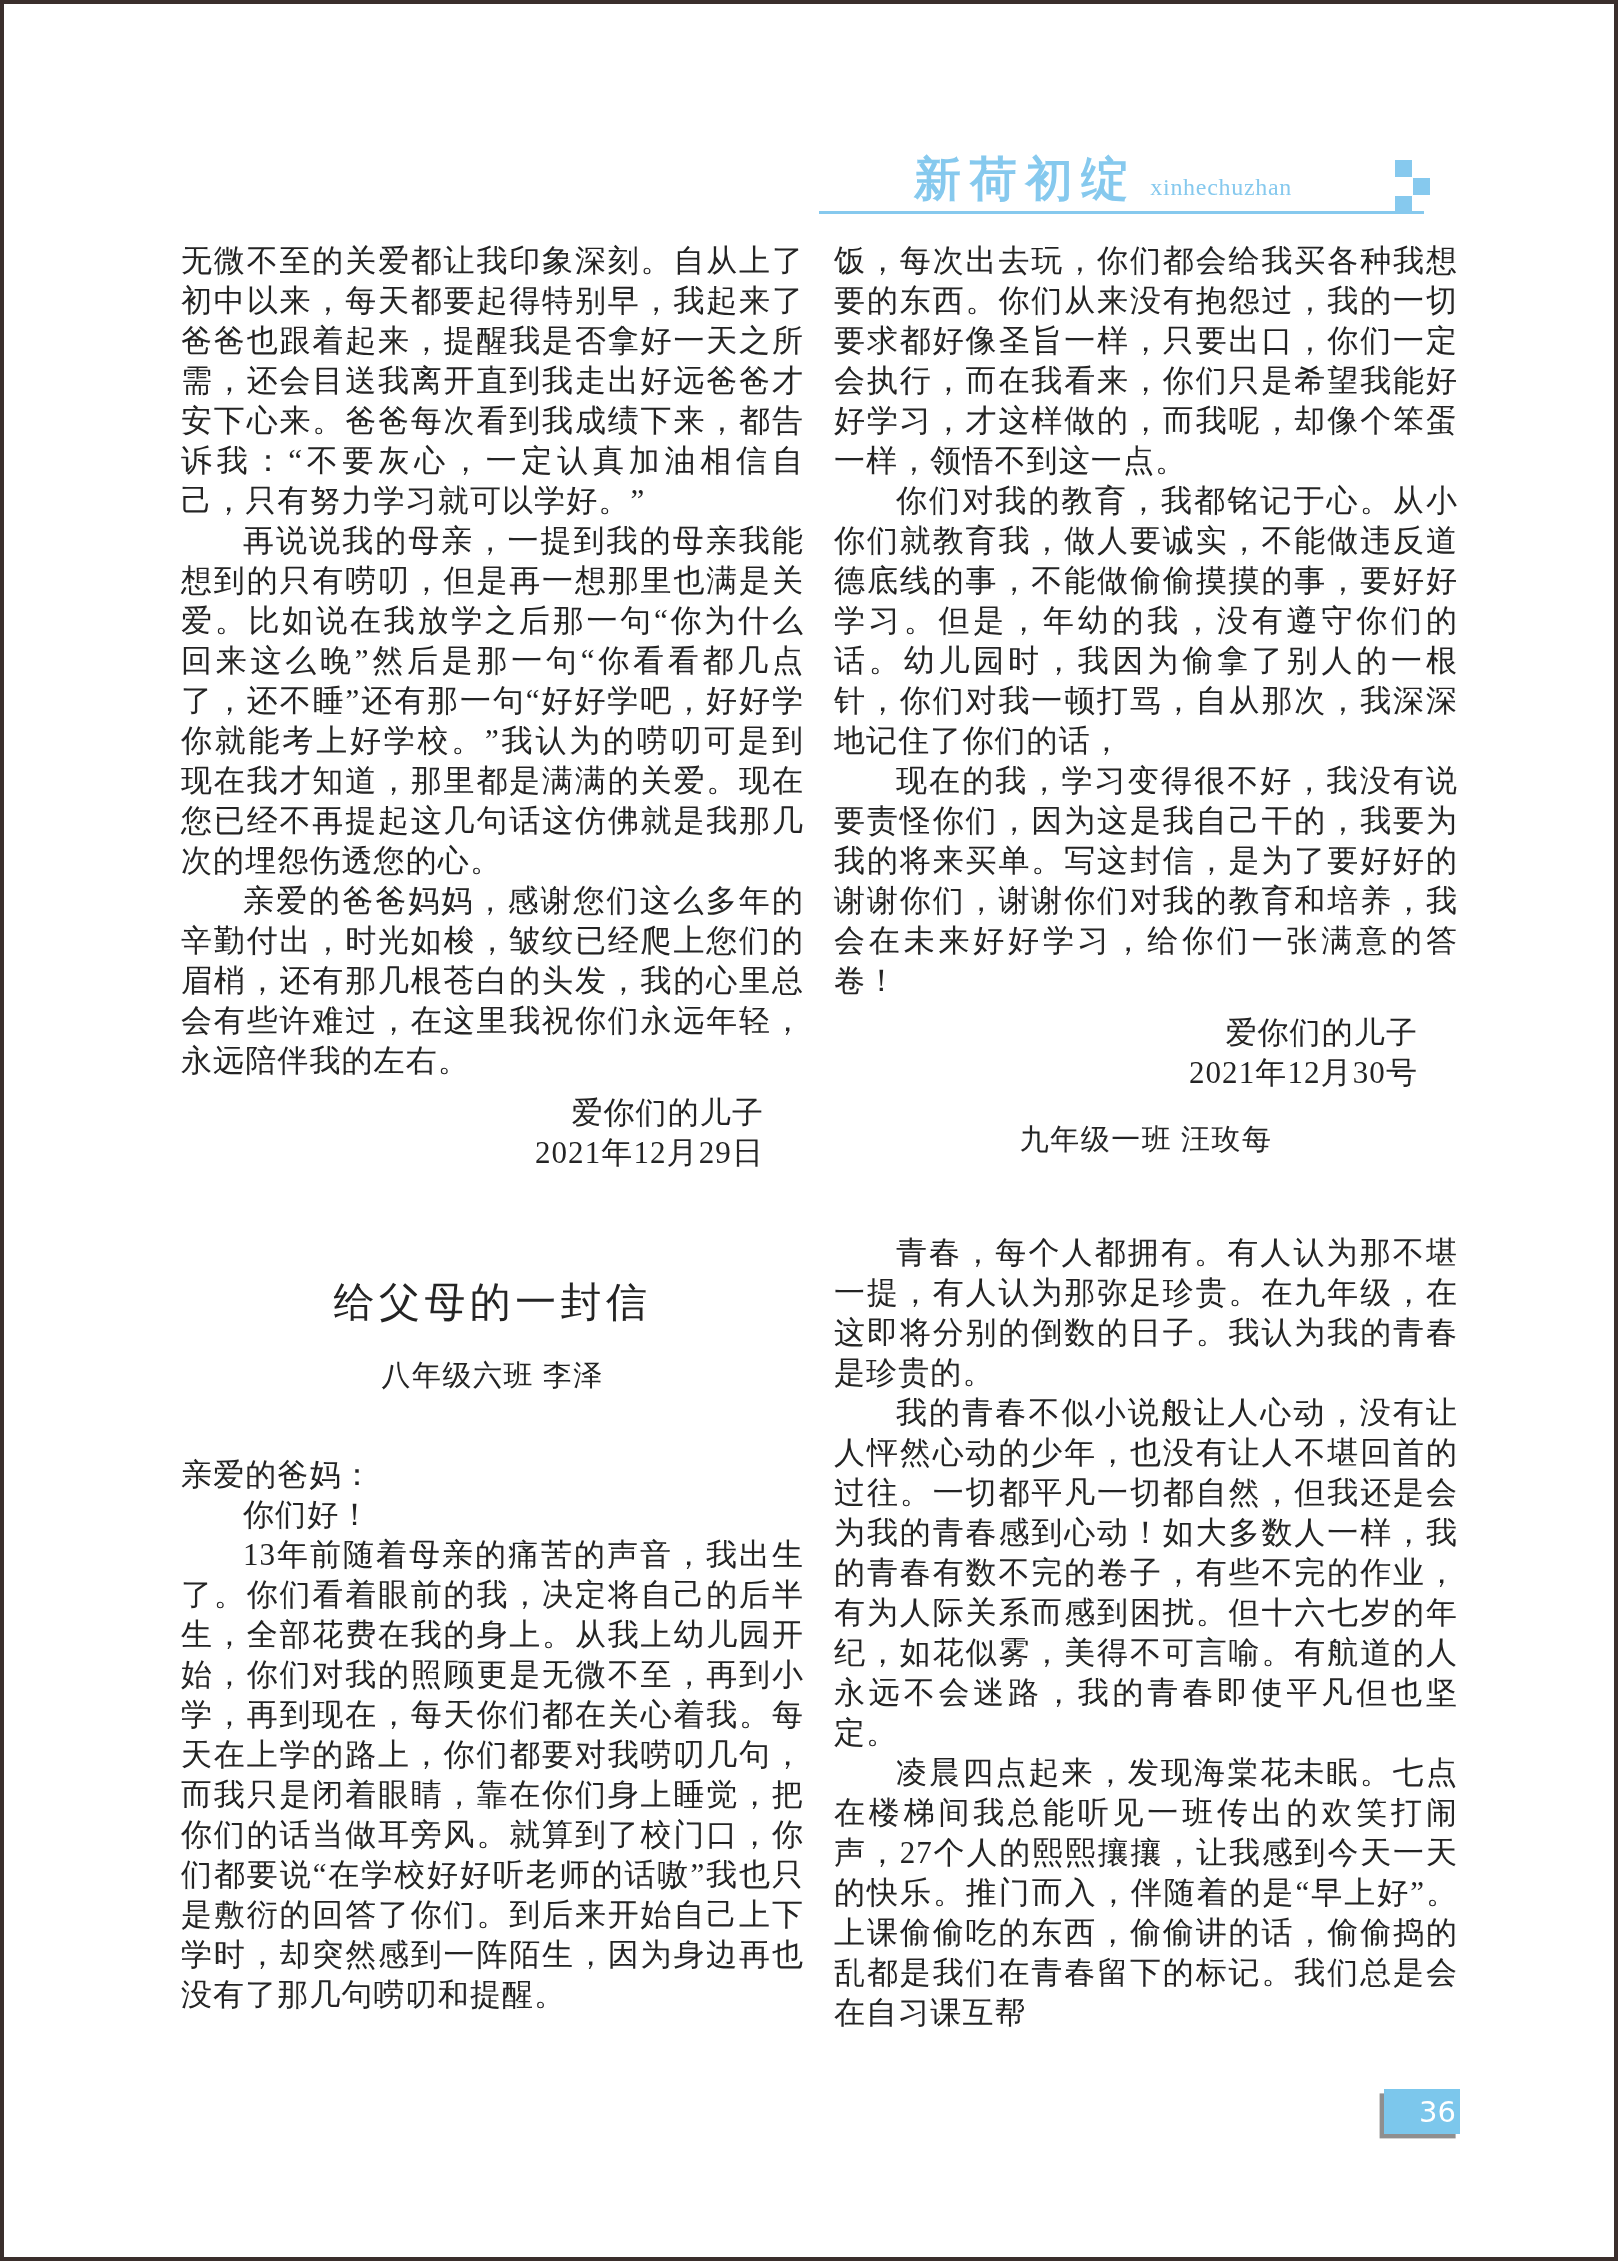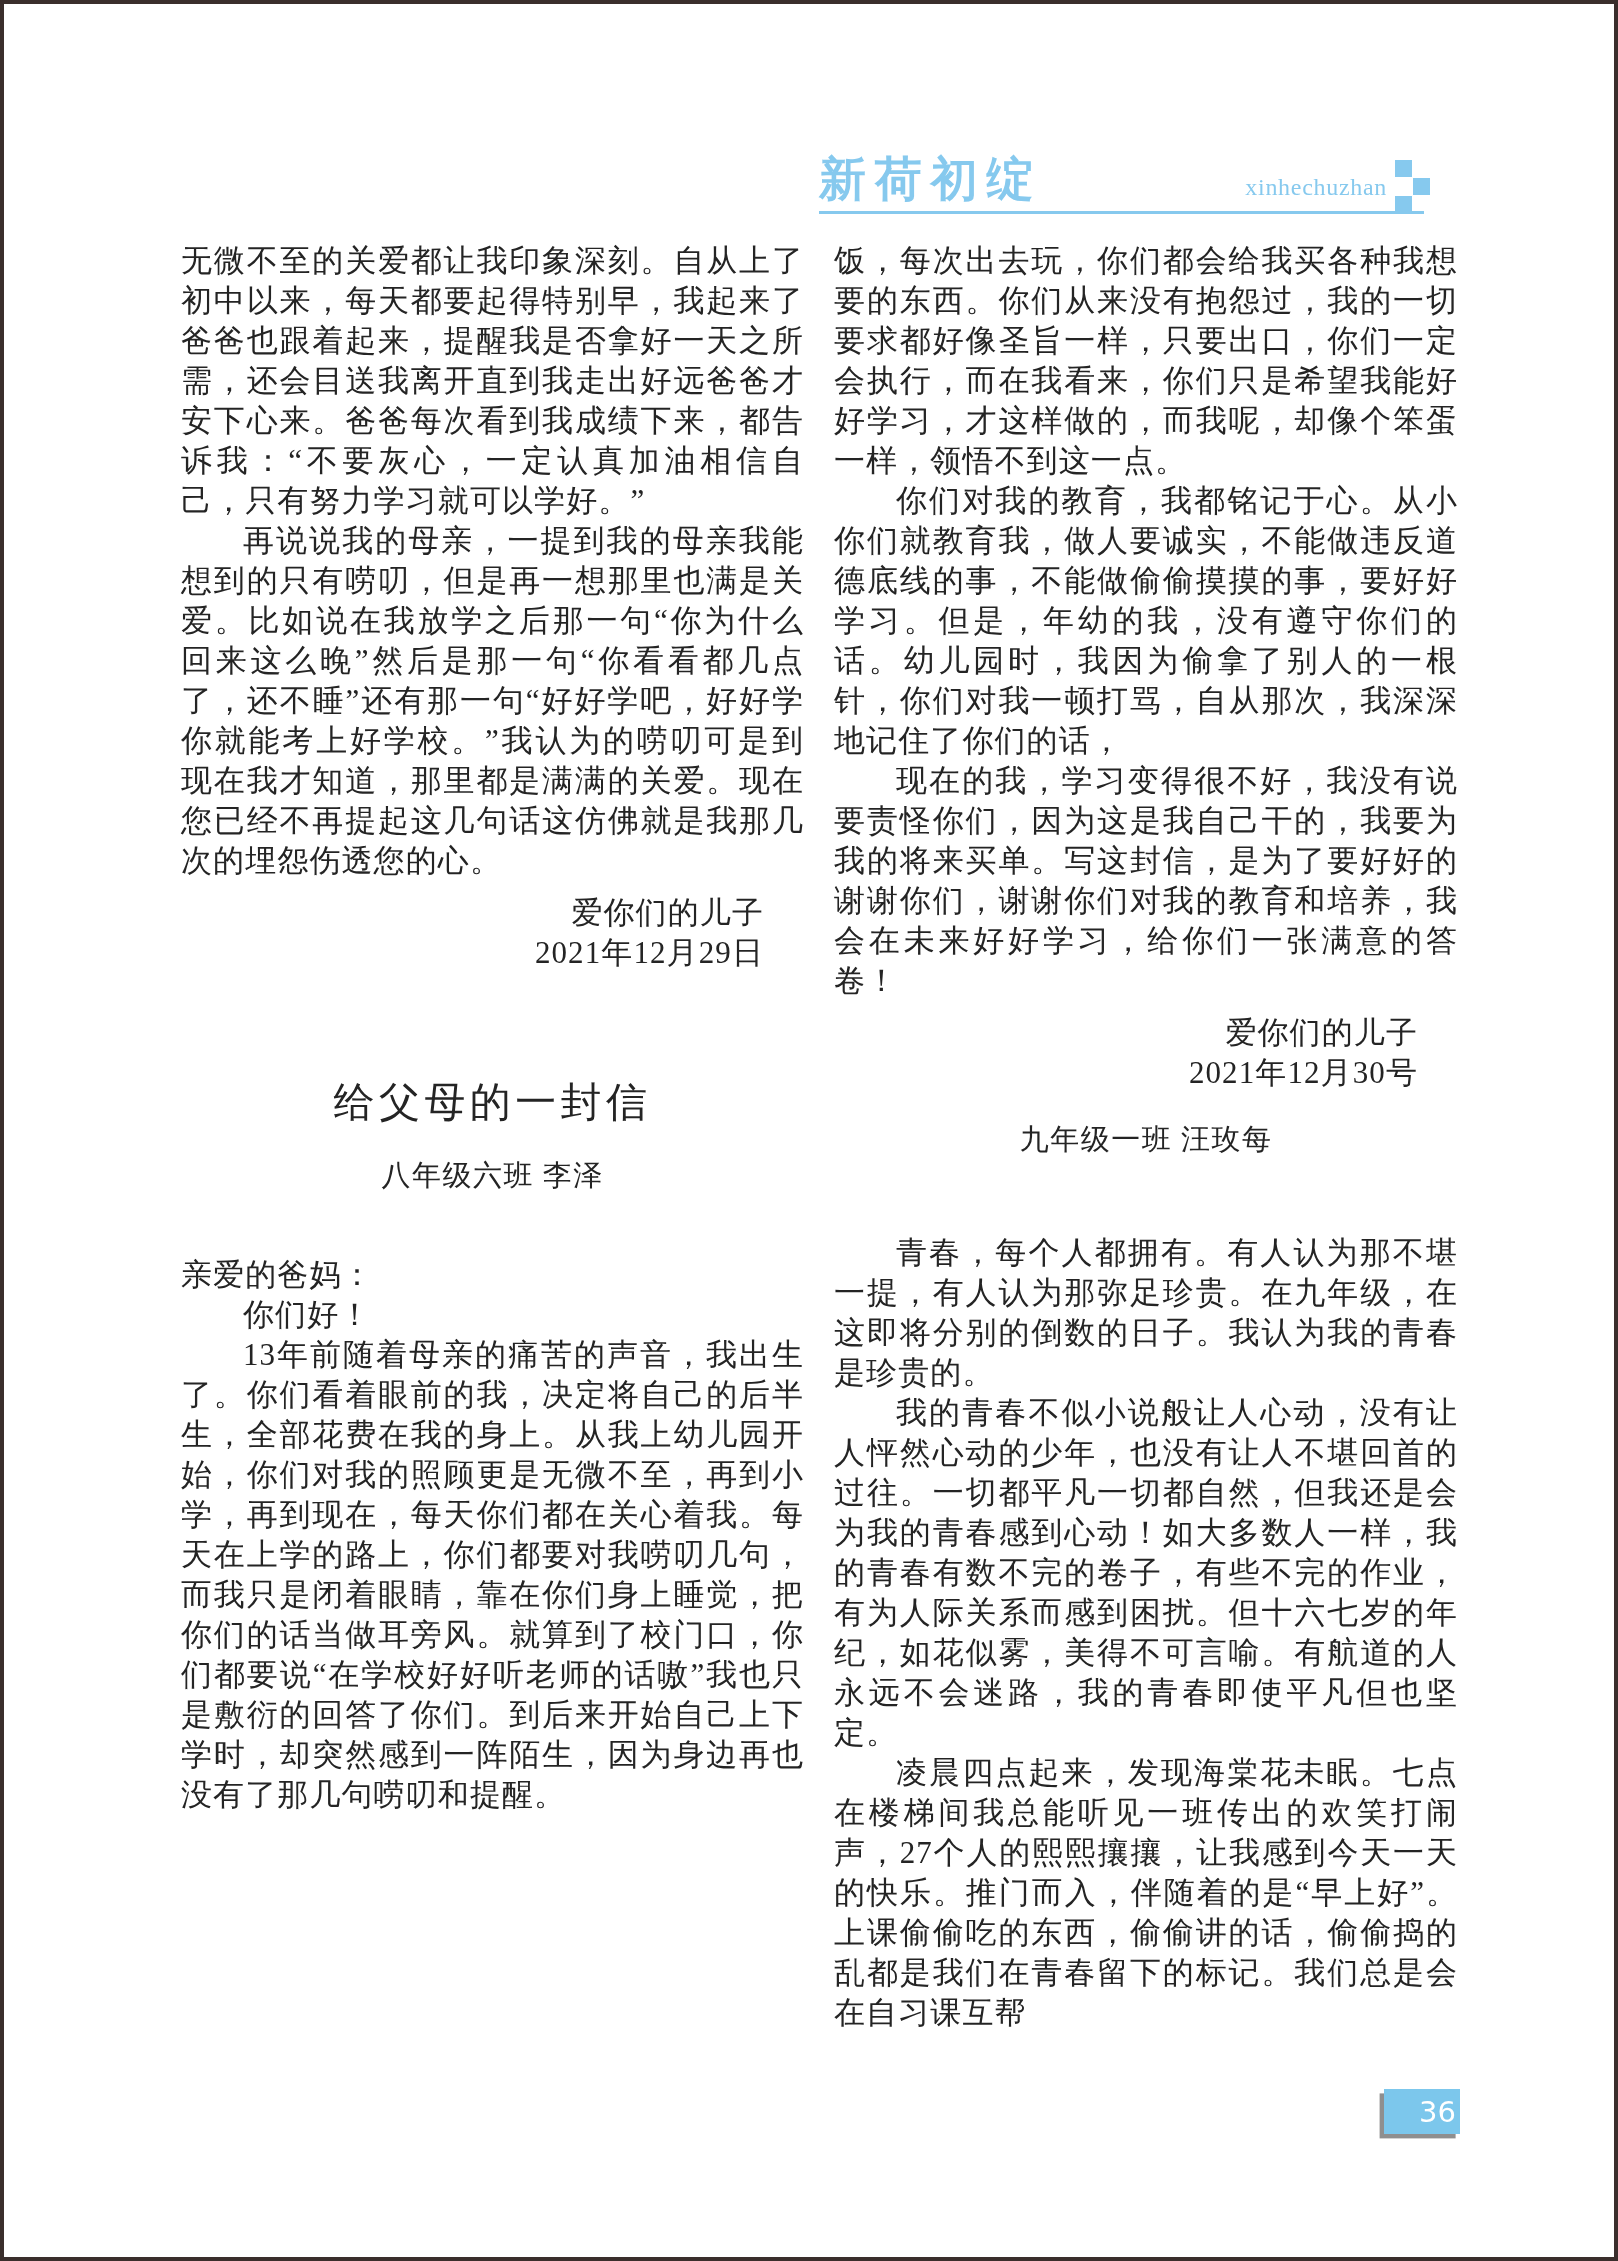--- a/index.html
+++ b/index.html
@@ -5,21 +5,21 @@
   html,body{margin:0;padding:0;}
   body{
     width:1618px;height:2261px;position:relative;background:#ffffff;
     font-family:"Liberation Serif","DejaVu Serif",serif;color:#242424;
   }
   .page{position:absolute;inset:0;border:4.4px solid #3a2e2c;box-sizing:border-box;background:#ffffff;overflow:hidden;}
 
   
   .masthead{
     position:absolute;top:144px;left:815px;width:568px;
-    display:flex;align-items:baseline;justify-content:space-between;gap:13.2px;
+    display:flex;align-items:baseline;justify-content:center;gap:13.2px;
     color:#86c9ee;white-space:nowrap;
   }
   .mh-title{font-size:47px;font-weight:bold;letter-spacing:8.8px;font-family:"DejaVu Sans","Liberation Sans",sans-serif;}
   .mh-sub{font-size:24px;letter-spacing:0.7px;font-family:Liberation Serif, serif;}
   .mh-rule{position:absolute;left:815px;top:207px;width:605px;height:2.9px;background:#86c9ee;}
   .mh-squares{position:absolute;left:1391px;top:156px;width:35px;height:54px;}
   .sq{position:absolute;width:17px;height:17px;background:#86c9ee;}
   .sq.s1{left:0;top:0;}
   .sq.s2{left:17.7px;top:17.7px;}
   .sq.s3{left:0;top:36px;}
@@ -64,20 +64,21 @@
   <div class="mh-rule"></div>
   <div class="mh-squares">
     <div class="sq s1"></div>
     <div class="sq s2"></div>
     <div class="sq s3"></div>
   </div>
 
   <div class="col col-left">
     <p class="para noindent">无微不至的关爱都让我印象深刻。自从上了初中以来，每天都要起得特别早，我起来了爸爸也跟着起来，提醒我是否拿好一天之所需，还会目送我离开直到我走出好远爸爸才安下心来。爸爸每次看到我成绩下来，都告诉我：“不要灰心，一定认真加油相信自己，只有努力学习就可以学好。”</p>
     <p class="para">再说说我的母亲，一提到我的母亲我能想到的只有唠叨，但是再一想那里也满是关爱。比如说在我放学之后那一句“你为什么回来这么晚”然后是那一句“你看看都几点了，还不睡”还有那一句“好好学吧，好好学你就能考上好学校。”我认为的唠叨可是到现在我才知道，那里都是满满的关爱。现在您已经不再提起这几句话这仿佛就是我那几次的埋怨伤透您的心。</p>
+    <p class="para">亲爱的爸爸妈妈，感谢您们这么多年的辛勤付出，时光如梭，皱纹已经爬上您们的眉梢，还有那几根苍白的头发，我的心里总会有些许难过，在这里我祝你们永远年轻，永远陪伴我的左右。</p>
     <p class="sig">爱你们的儿子</p>
     <p class="sig date">2021年12月29日</p>
 
     <h2 class="sec-title">给父母的一封信</h2>
     <p class="byline">八年级六班 李泽</p>
     <p class="para noindent salutation">亲爱的爸妈：</p>
     <p class="para">你们好！</p>
     <p class="para">13年前随着母亲的痛苦的声音，我出生了。你们看着眼前的我，决定将自己的后半生，全部花费在我的身上。从我上幼儿园开始，你们对我的照顾更是无微不至，再到小学，再到现在，每天你们都在关心着我。每天在上学的路上，你们都要对我唠叨几句，而我只是闭着眼睛，靠在你们身上睡觉，把你们的话当做耳旁风。就算到了校门口，你们都要说“在学校好好听老师的话嗷”我也只是敷衍的回答了你们。到后来开始自己上下学时，却突然感到一阵陌生，因为身边再也没有了那几句唠叨和提醒。</p>
   </div>
 

